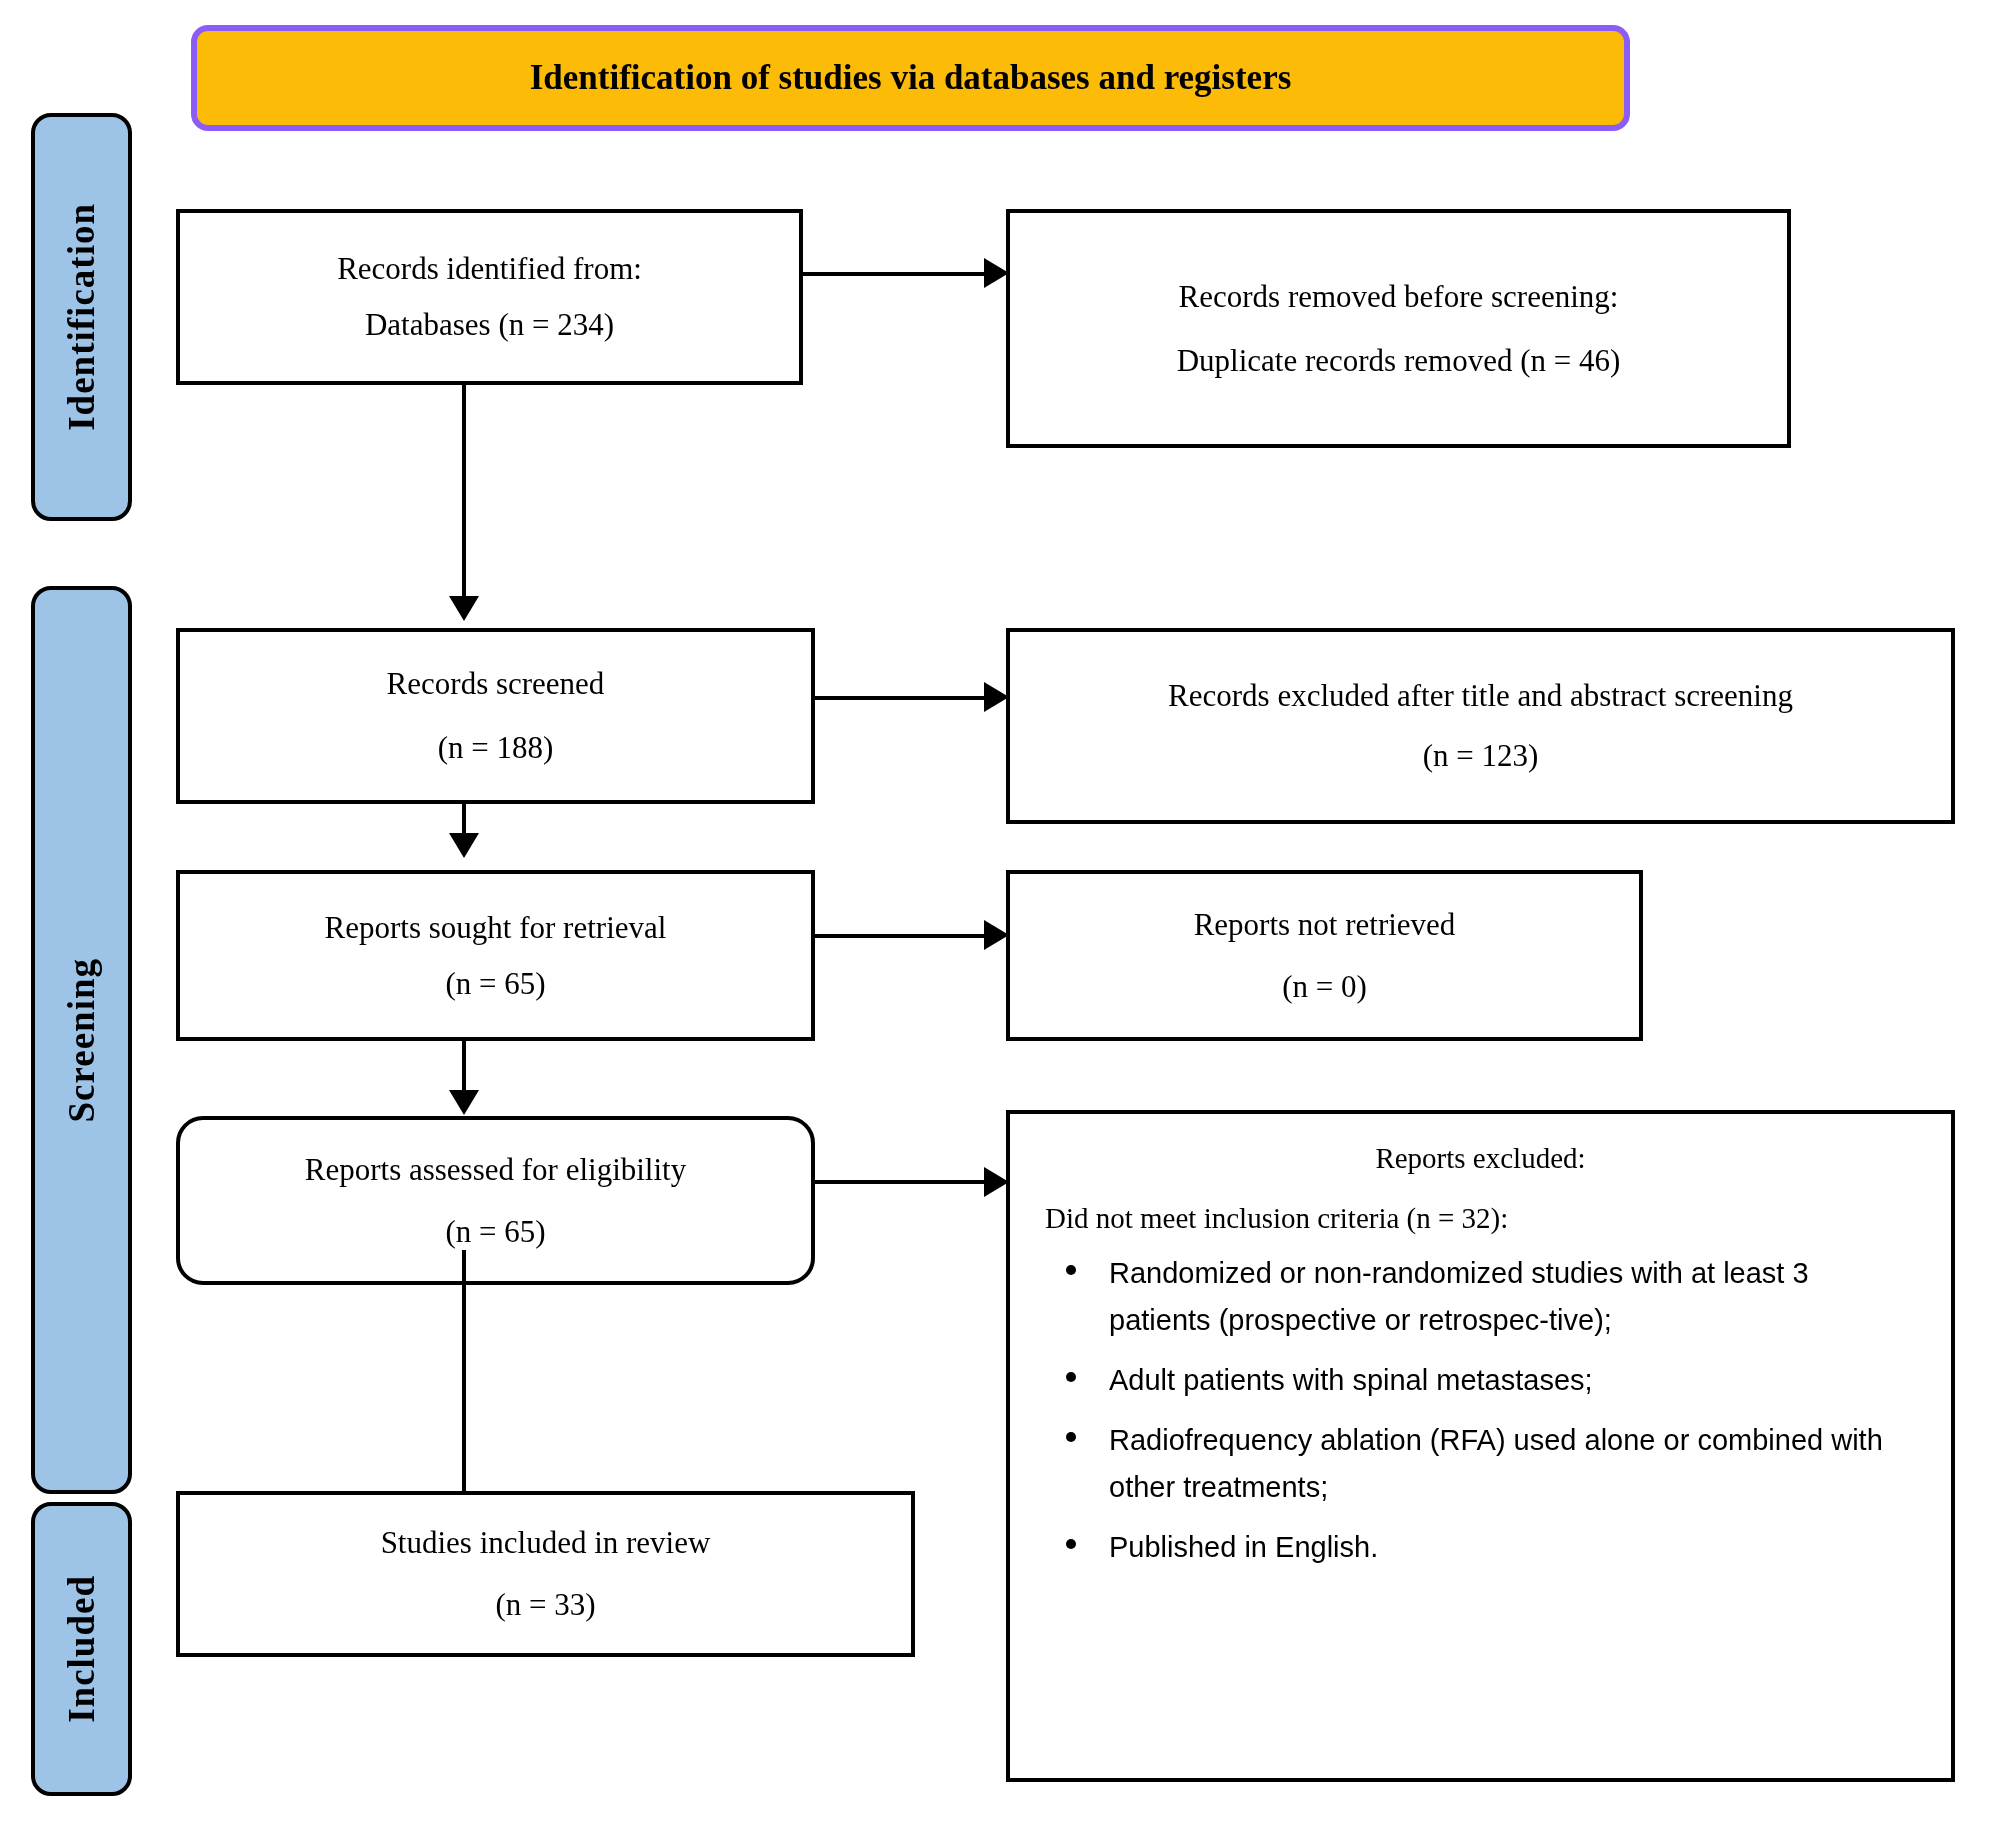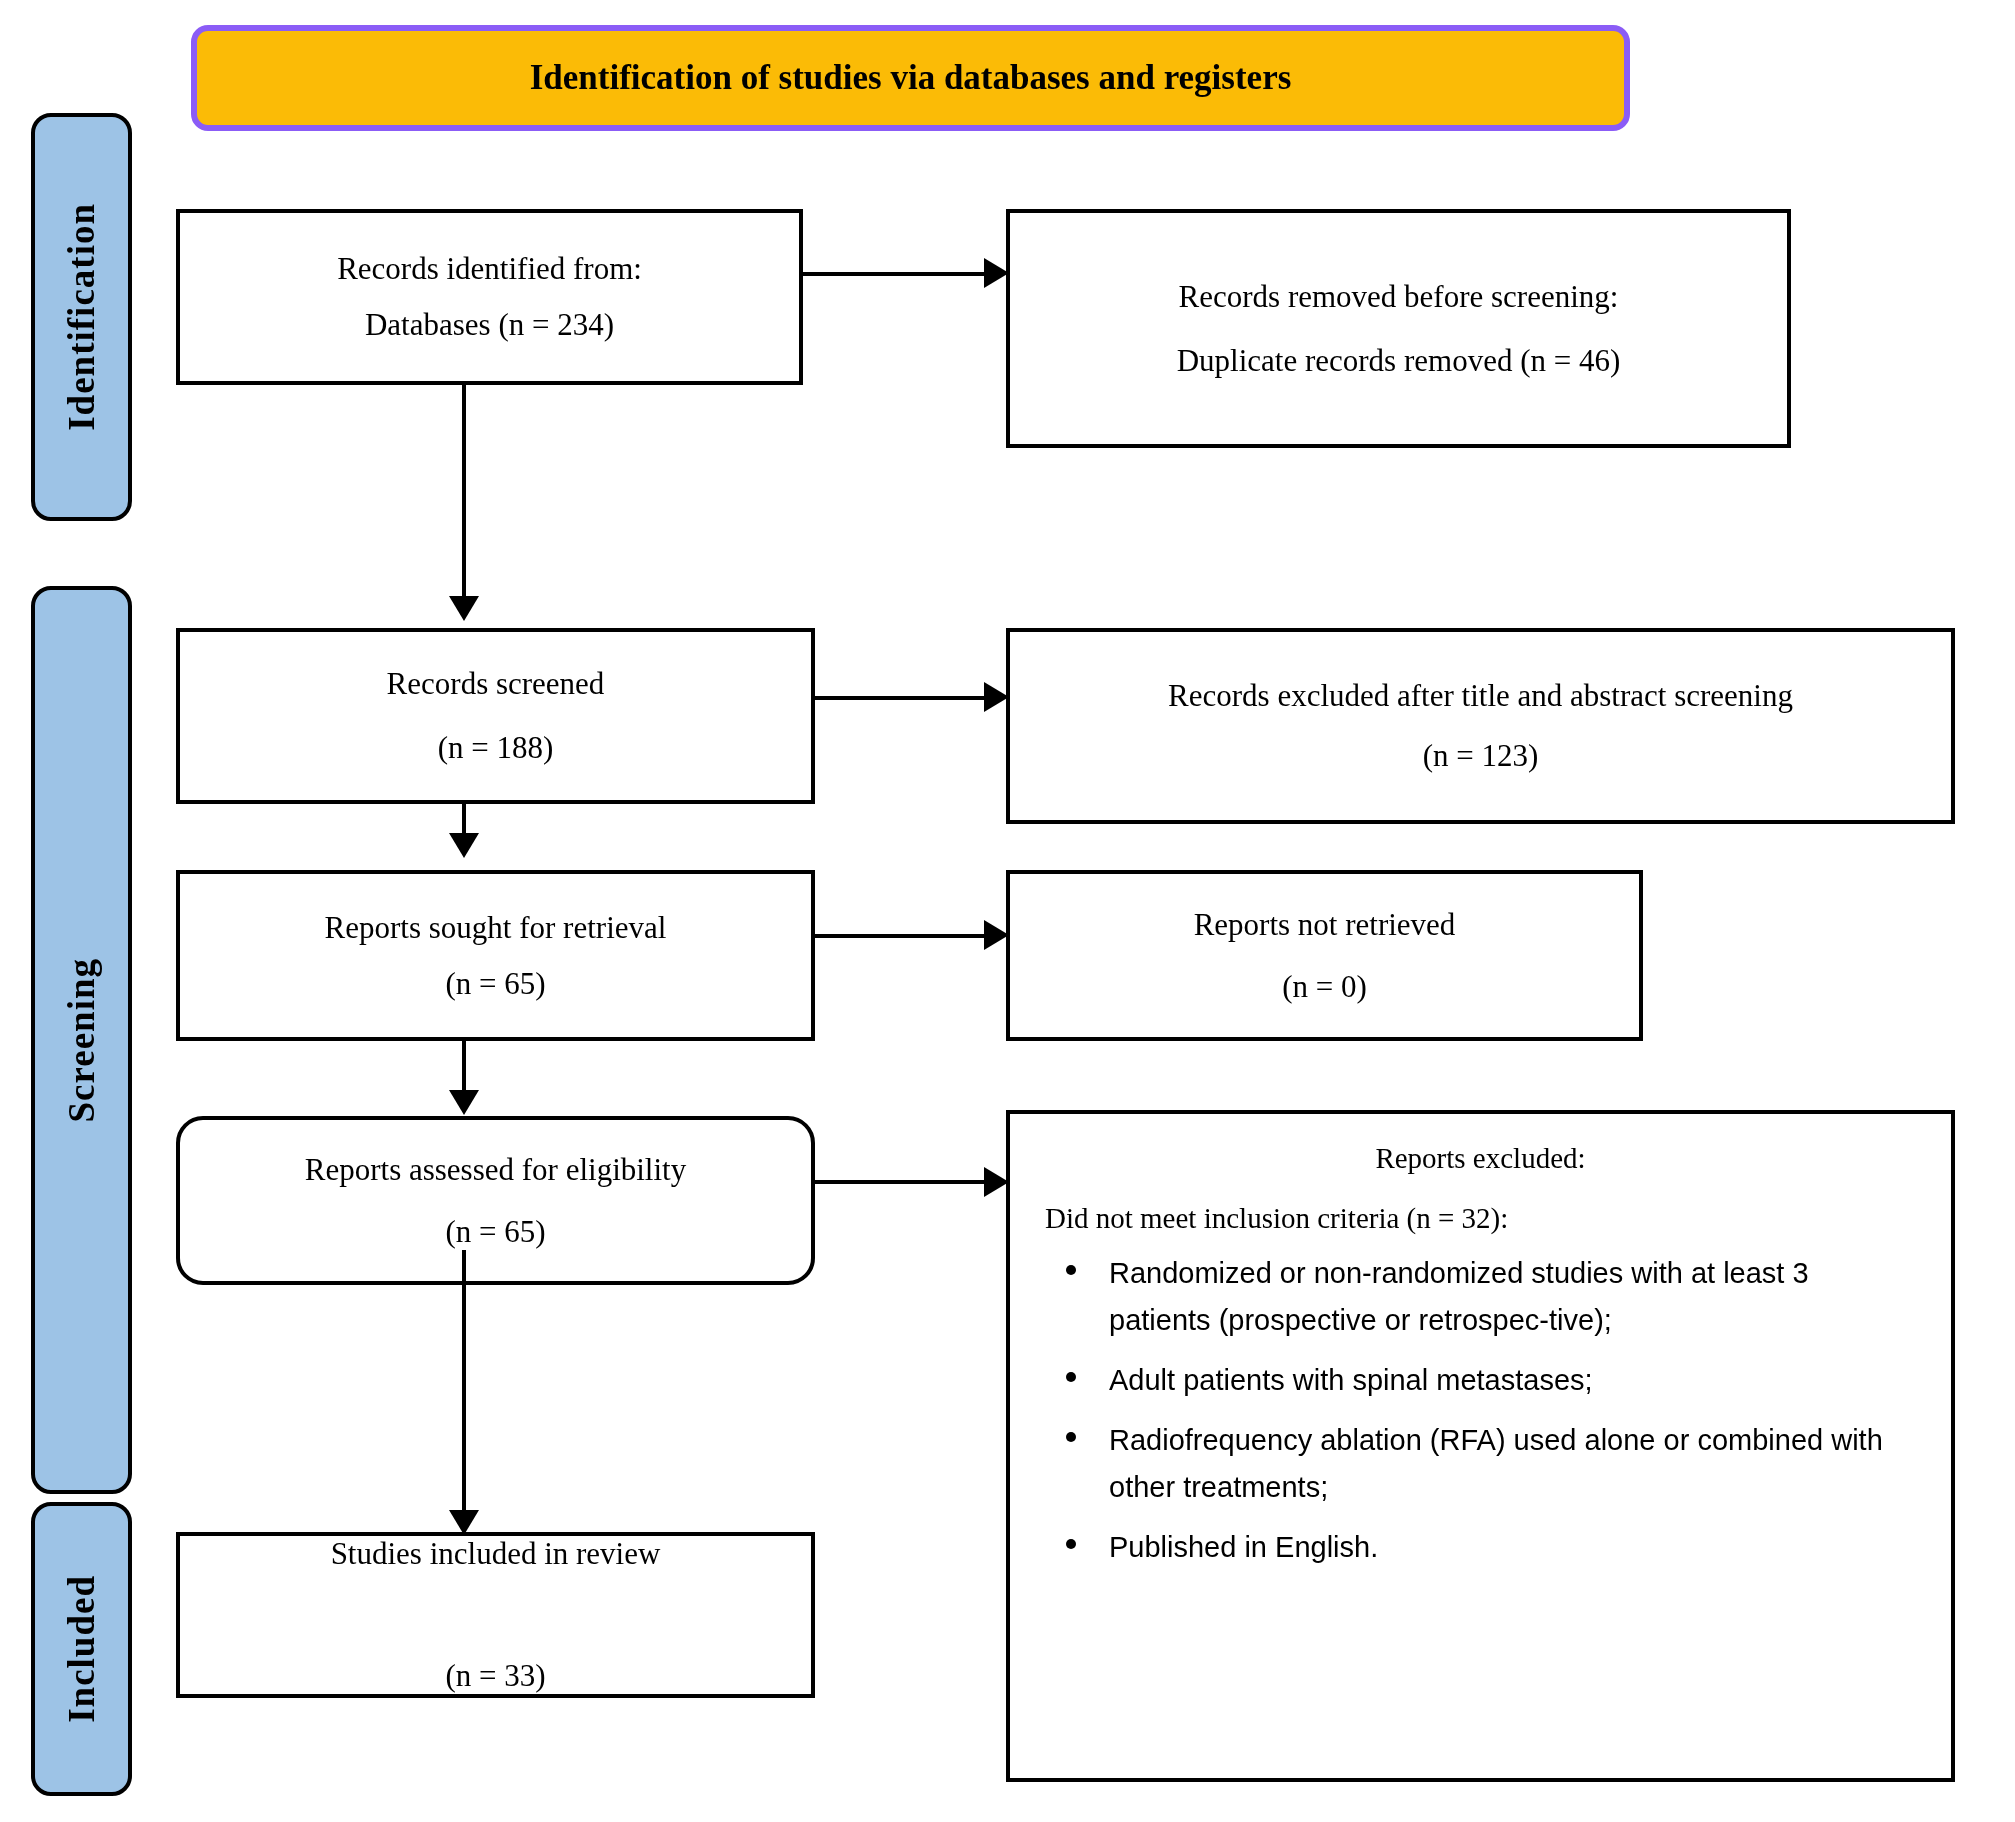--- a/index.html
+++ b/index.html
@@ -235,19 +235,19 @@
       <li>
         <span class="bullet"></span>
         <span>Published in English.</span>
       </li>
     </ul>
   </div>
 
   <div class="vline" style="left:462px; top:1250px; height:279px;"></div>
   <div class="arrow-down" style="left:449px; top:1510px;"></div>
 
-  <div class="box" style="left:176px; top:1532px; width:639px; height:166px; font-size:31px;justify-content:space-between;">
+  <div class="box" style="left:176px; top:1491px; width:739px; height:166px; font-size:31px;">
     <span class="line" style="margin-bottom:26px;">Studies included in review</span>
     <span class="line">(n = 33)</span>
   </div>
 
 </div>
 
 
 </body></html>

